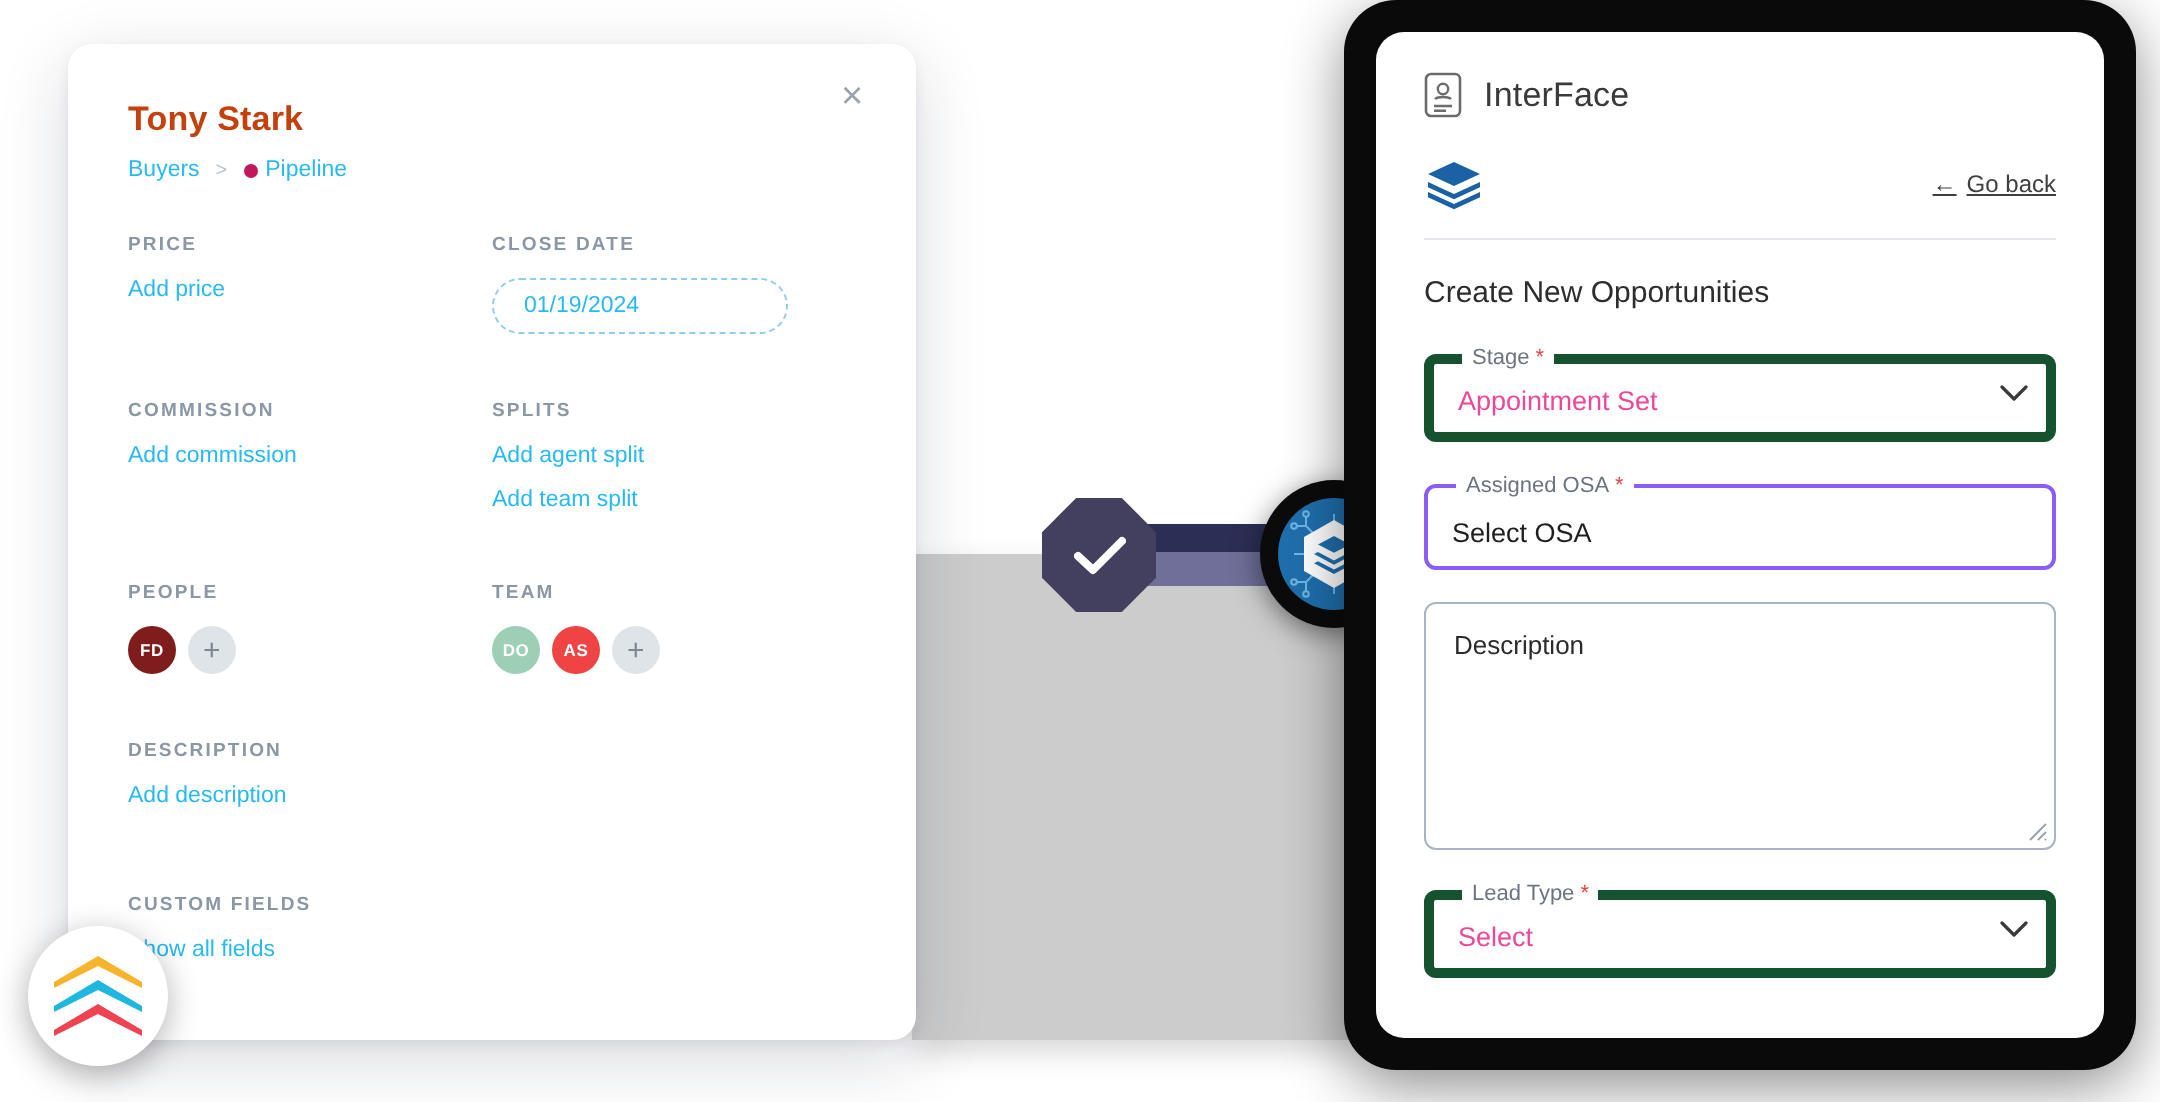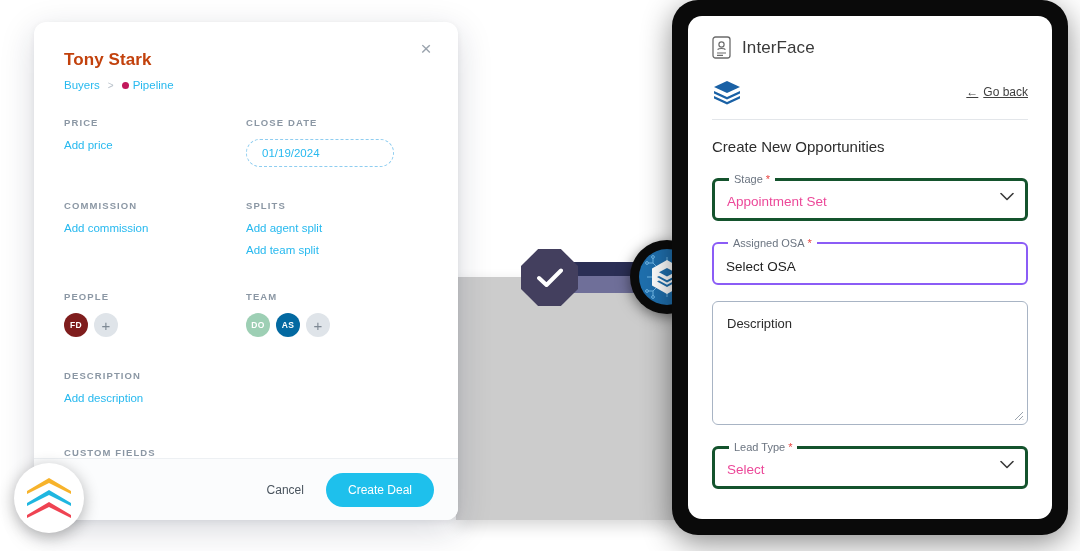--- a/index.html
+++ b/index.html
@@ -68,21 +68,21 @@
     min-width:120px;box-sizing:border-box;width:148px;
   }
 
   .avatars{display:flex;align-items:center;gap:6px;}
   .av{
     width:24px;height:24px;border-radius:50%;display:flex;align-items:center;
     justify-content:center;font-size:8.5px;font-weight:700;color:#fff;letter-spacing:.3px;
   }
   .av-fd{background:#7f1d1d;color:#ffffff;}
   .av-do{background:#9dcfb4;color:#ffffff;}
-  .av-as{background:#0369a1;color:#ffffff;}
+  .av-as{background:#ef4444;color:#ffffff;}
   .av-plus{background:#dfe4e9;color:#7d8893;font-size:15px;font-weight:400;cursor:pointer;}
 
   .lc-footer{
     position:absolute;left:0;right:0;bottom:0;height:62px;background:#fbfcfd;
     border-top:1px solid #edf0f3;display:flex;align-items:center;justify-content:flex-end;
     padding-right:24px;gap:18px;box-sizing:border-box;
   }
   .btn-cancel{font-size:12px;color:#4a545e;cursor:pointer;padding:6px 4px;}
   .btn-create{
     background:#1ec0ec;color:#fff;border:none;border-radius:19px;
@@ -138,21 +138,21 @@
     font-size:12px;color:#3f3f3f;text-decoration:underline;cursor:pointer;
     display:flex;align-items:center;gap:5px;
   }
   .goback .arr{text-decoration:none;font-size:12px;}
   .rp-divider{height:1px;background:#e3e6ea;margin:0 0 18px 0;}
   .rp-heading{font-size:15px;color:#2d2d2d;margin:0 0 18px 0;}
 
   
   .field{position:relative;margin-bottom:16px;}
   .field fieldset{
-    margin:0;border:3px solid #14532d;border-radius:6px;
+    margin:0;border:5px solid #14532d;border-radius:6px;
     padding:0 12px;height:48px;box-sizing:border-box;
     display:flex;align-items:center;
   }
   .field.focused fieldset{border:2px solid #8b5cf6;}
   .field legend{
     padding:0 5px;font-size:11px;color:#6b7480;margin-left:2px;
   }
   .field .req{color:#e8433f;font-size:11px;margin-left:3px;}
   .field-value{font-size:13.5px;color:#ec4899;}
   .field-value.placeholder{color:#1f1f1f;}
@@ -253,24 +253,20 @@
 
       <div class="row">
         <div class="col">
           <div class="sec-label">CUSTOM FIELDS</div>
           <span class="addlink">Show all fields</span>
         </div>
       </div>
 
     </div>
 
-    <div class="lc-footer">
-      <span class="btn-cancel">Cancel</span>
-      <button class="btn-create">Create Deal</button>
-    </div>
   </div>
 
   <div class="logo-badge">
     <div class="chev-wrap">
       <svg class="chev" style="top:2px" viewBox="0 0 44 16">
         <path d="M22 0 L44 13 L44 16 L22 5 L0 16 L0 13 Z" fill="#f7b32b"></path>
       </svg>
       <svg class="chev" style="top:14px" viewBox="0 0 44 16">
         <path d="M22 0 L44 13 L44 16 L22 5 L0 16 L0 13 Z" fill="#1fb6e0"></path>
       </svg>

